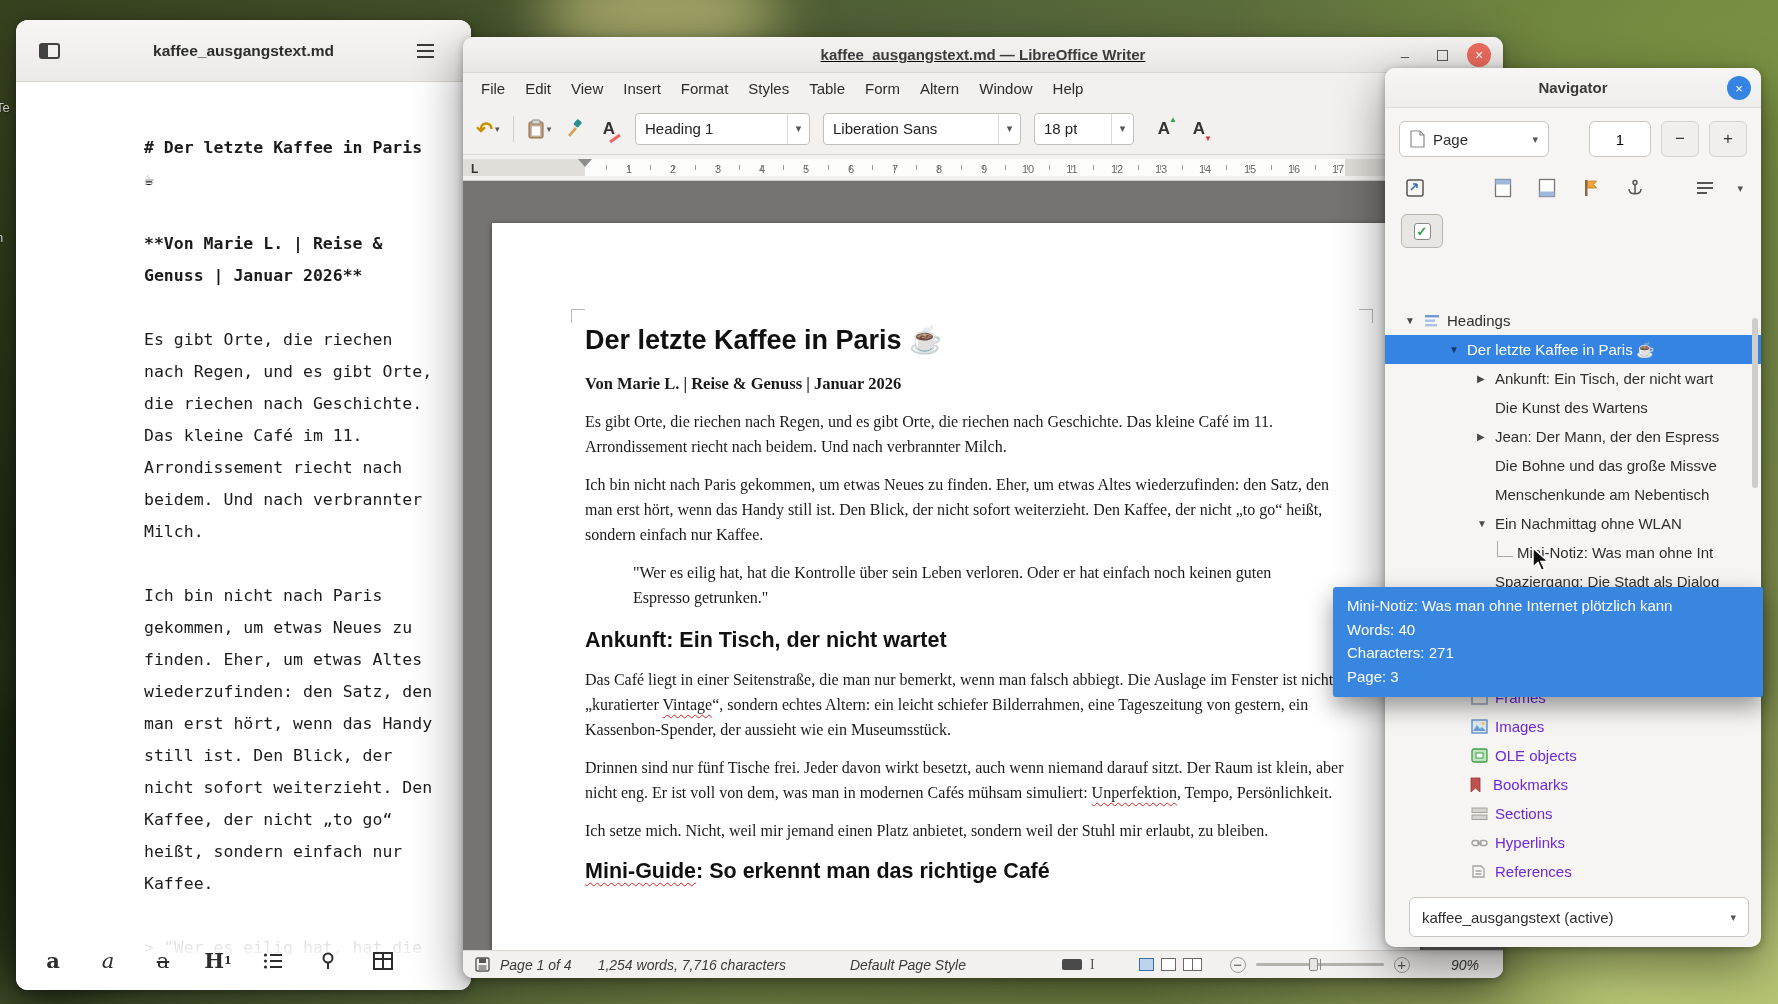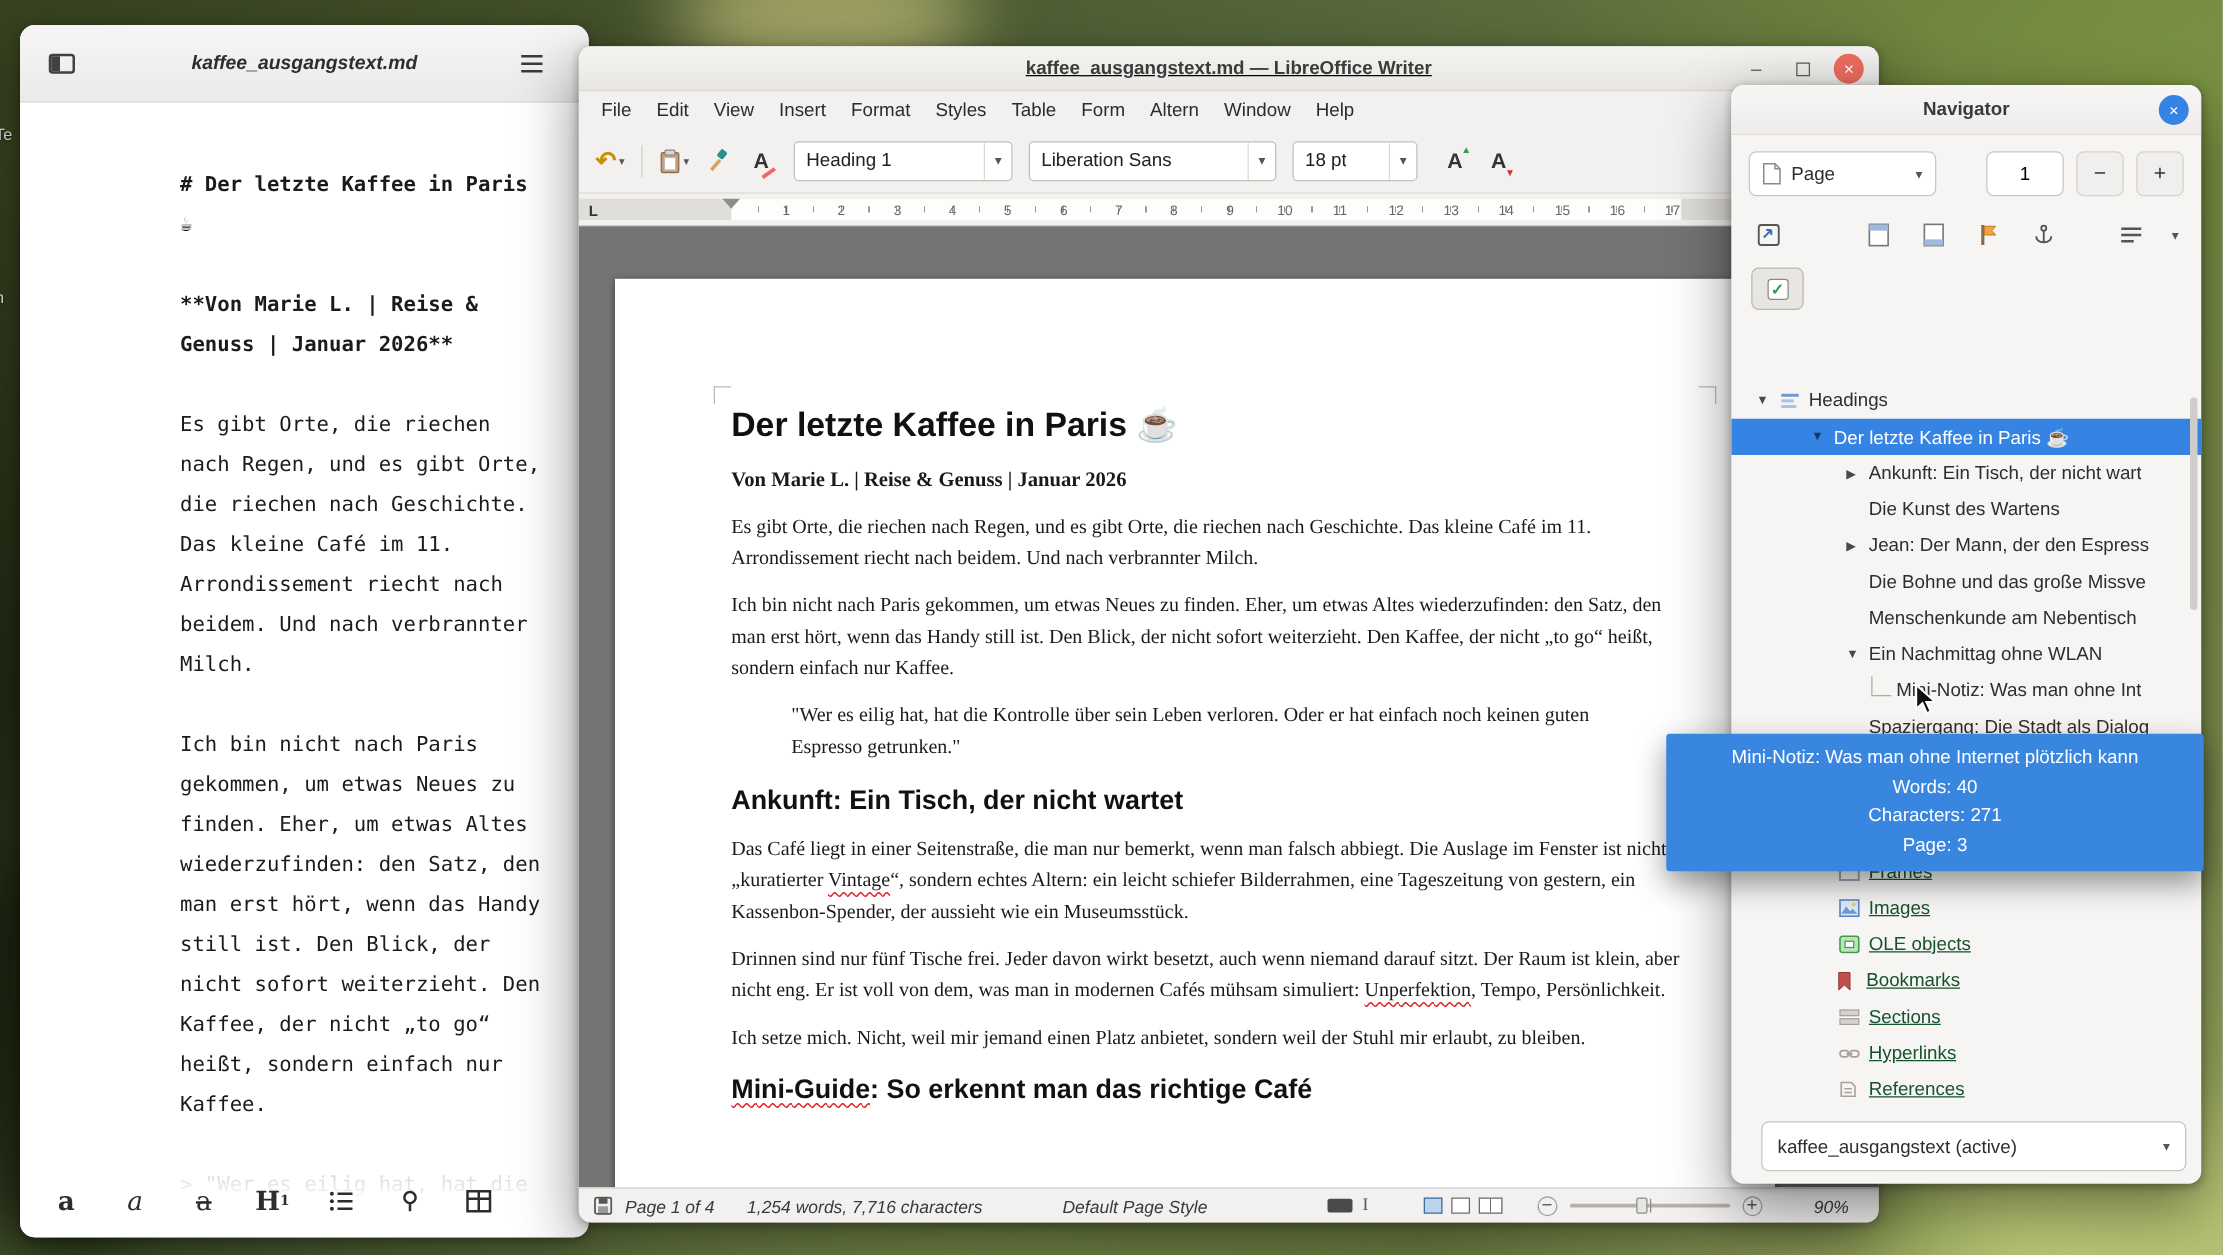--- a/index.html
+++ b/index.html
@@ -21,21 +21,21 @@
   .blob3 { left:-60px; top:680px; width:220px; height:320px; background:rgba(10,18,6,.55); }
   .frag { position:absolute; left:-4px; color:rgba(255,255,255,.88); font-size:13px;
           text-shadow:0 1px 2px rgba(0,0,0,.6); z-index:0; }
 
   .win { position:absolute; box-shadow:0 18px 50px rgba(0,0,0,.45), 0 2px 8px rgba(0,0,0,.3); }
 
   
   .md-win { left:16px; top:20px; width:455px; height:970px; background:#fff; border-radius:12px; overflow:hidden; z-index:1; }
   .md-header { height:62px; background:linear-gradient(#f7f6f5,#eceae8); border-bottom:1px solid #d8d4d0; position:relative; }
   .md-title { position:absolute; left:0; right:0; top:0; height:62px; display:flex; align-items:center; justify-content:center;
-              font-weight:bold; font-size:15.5px; color:#2e2e2e;font-style:italic; }
+              font-weight:bold; font-size:15.5px; color:#2e2e2e; }
   .md-btn { position:absolute; top:14px; width:34px; height:34px; border-radius:7px; display:flex; align-items:center; justify-content:center; }
   .md-btn.left { left:16px; }
   .md-btn.right { left:392px; }
   .panes { width:21px; height:16px; border:2px solid #414141; border-radius:3px; position:relative; }
   .panes::before { content:""; position:absolute; left:0; top:0; bottom:0; width:7px; background:#414141; }
   .hamlines { width:17px; height:2px; background:#3a3a3a; box-shadow:0 6px 0 #3a3a3a, 0 12px 0 #3a3a3a; margin-top:-12px; }
   .md-body { position:relative; height:908px; overflow:hidden; font-family:"DejaVu Sans Mono", monospace;
              font-size:16.5px; line-height:32px; color:#1b1b1b; }
   .md-col { position:absolute; left:128px; top:50px; width:294px; }
   .md-p { margin-bottom:32px; }
@@ -146,32 +146,32 @@
   .checkbox { width:17px; height:17px; background:#fff; border:1px solid #888; border-radius:3px;
               display:flex; align-items:center; justify-content:center; color:#2e9e49; font-size:13px; font-weight:bold; }
 
   .nav-tree { margin-top:50px; font-size:15px; color:#2e2e2e; position:relative; }
   .trow { height:29px; display:flex; align-items:center; white-space:nowrap; overflow:hidden; }
   .trow .exp { width:18px; flex:none; font-size:10px; color:#4a4a4a; }
   .trow .exp.on-sel { color:#14386b; }
   .tlabel { overflow:hidden; }
   .trow.sel { background:#3584e4; color:#fff; }
   .trow.dim { opacity:.5; }
-  .trow.cat { color:#14532d;text-decoration:underline; }
+  .trow.cat { color:#6d28d9; }
   .h-icon { width:24px; flex:none; display:flex; align-items:center; }
   .cicon { width:24px; flex:none; display:flex; align-items:center; }
   .conn { width:16px; height:16px; flex:none; border-left:1px solid #aeaba6; border-bottom:1px solid #aeaba6; margin:-8px 4px 0 0; }
   .nav-scroll { position:absolute; right:3px; top:250px; width:6px; height:170px; background:#cfcdc9; border-radius:3px; }
   .nav-docsel { position:absolute; left:24px; right:12px; bottom:10px; height:40px; background:#fff; border:1px solid #c9c6c1;
                 border-radius:6px; display:flex; align-items:center; padding:0 12px; font-size:15px; color:#2e2e2e; }
   .nav-docsel .arrow { margin-left:auto; font-size:11px; color:#555; }
 
   .nav-tooltip { position:absolute; left:1333px; top:587px; width:430px; background:#3986e0; color:#fff;
                  font-size:15px; line-height:23.5px; padding:7px 14px 9px; border-radius:3px;
-                 box-shadow:0 10px 24px rgba(0,0,0,.4); z-index:6;text-align:center; }
+                 box-shadow:0 10px 24px rgba(0,0,0,.4); z-index:6; }
   .cursor { position:absolute; left:1530px; top:547px; z-index:9; }
 </style>
 </head>
 <body>
 
 <div class="bg"></div>
 <div class="blob blob1"></div>
 <div class="blob blob2"></div>
 <div class="blob blob3"></div>
 <div class="frag" style="top:100px">Te</div>

